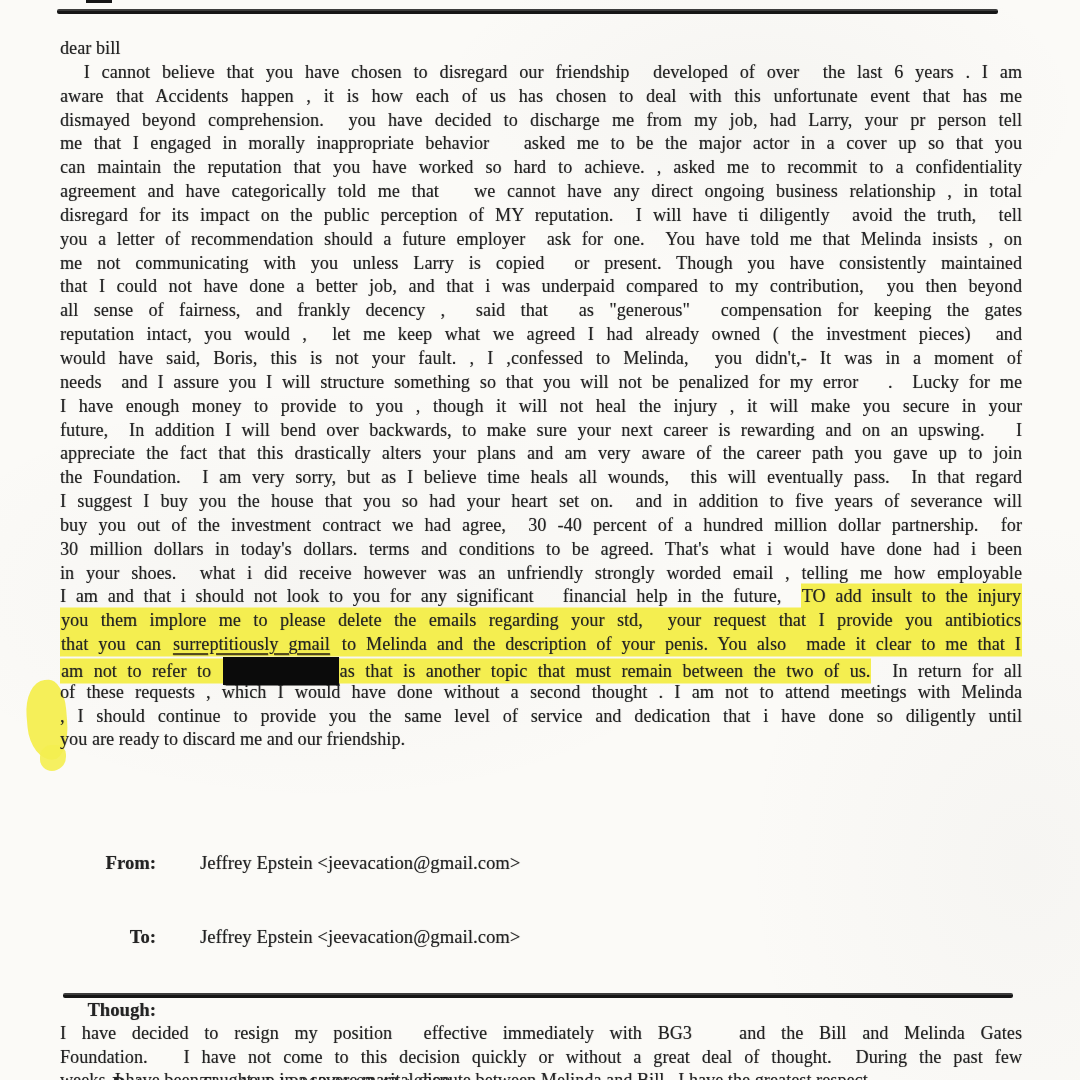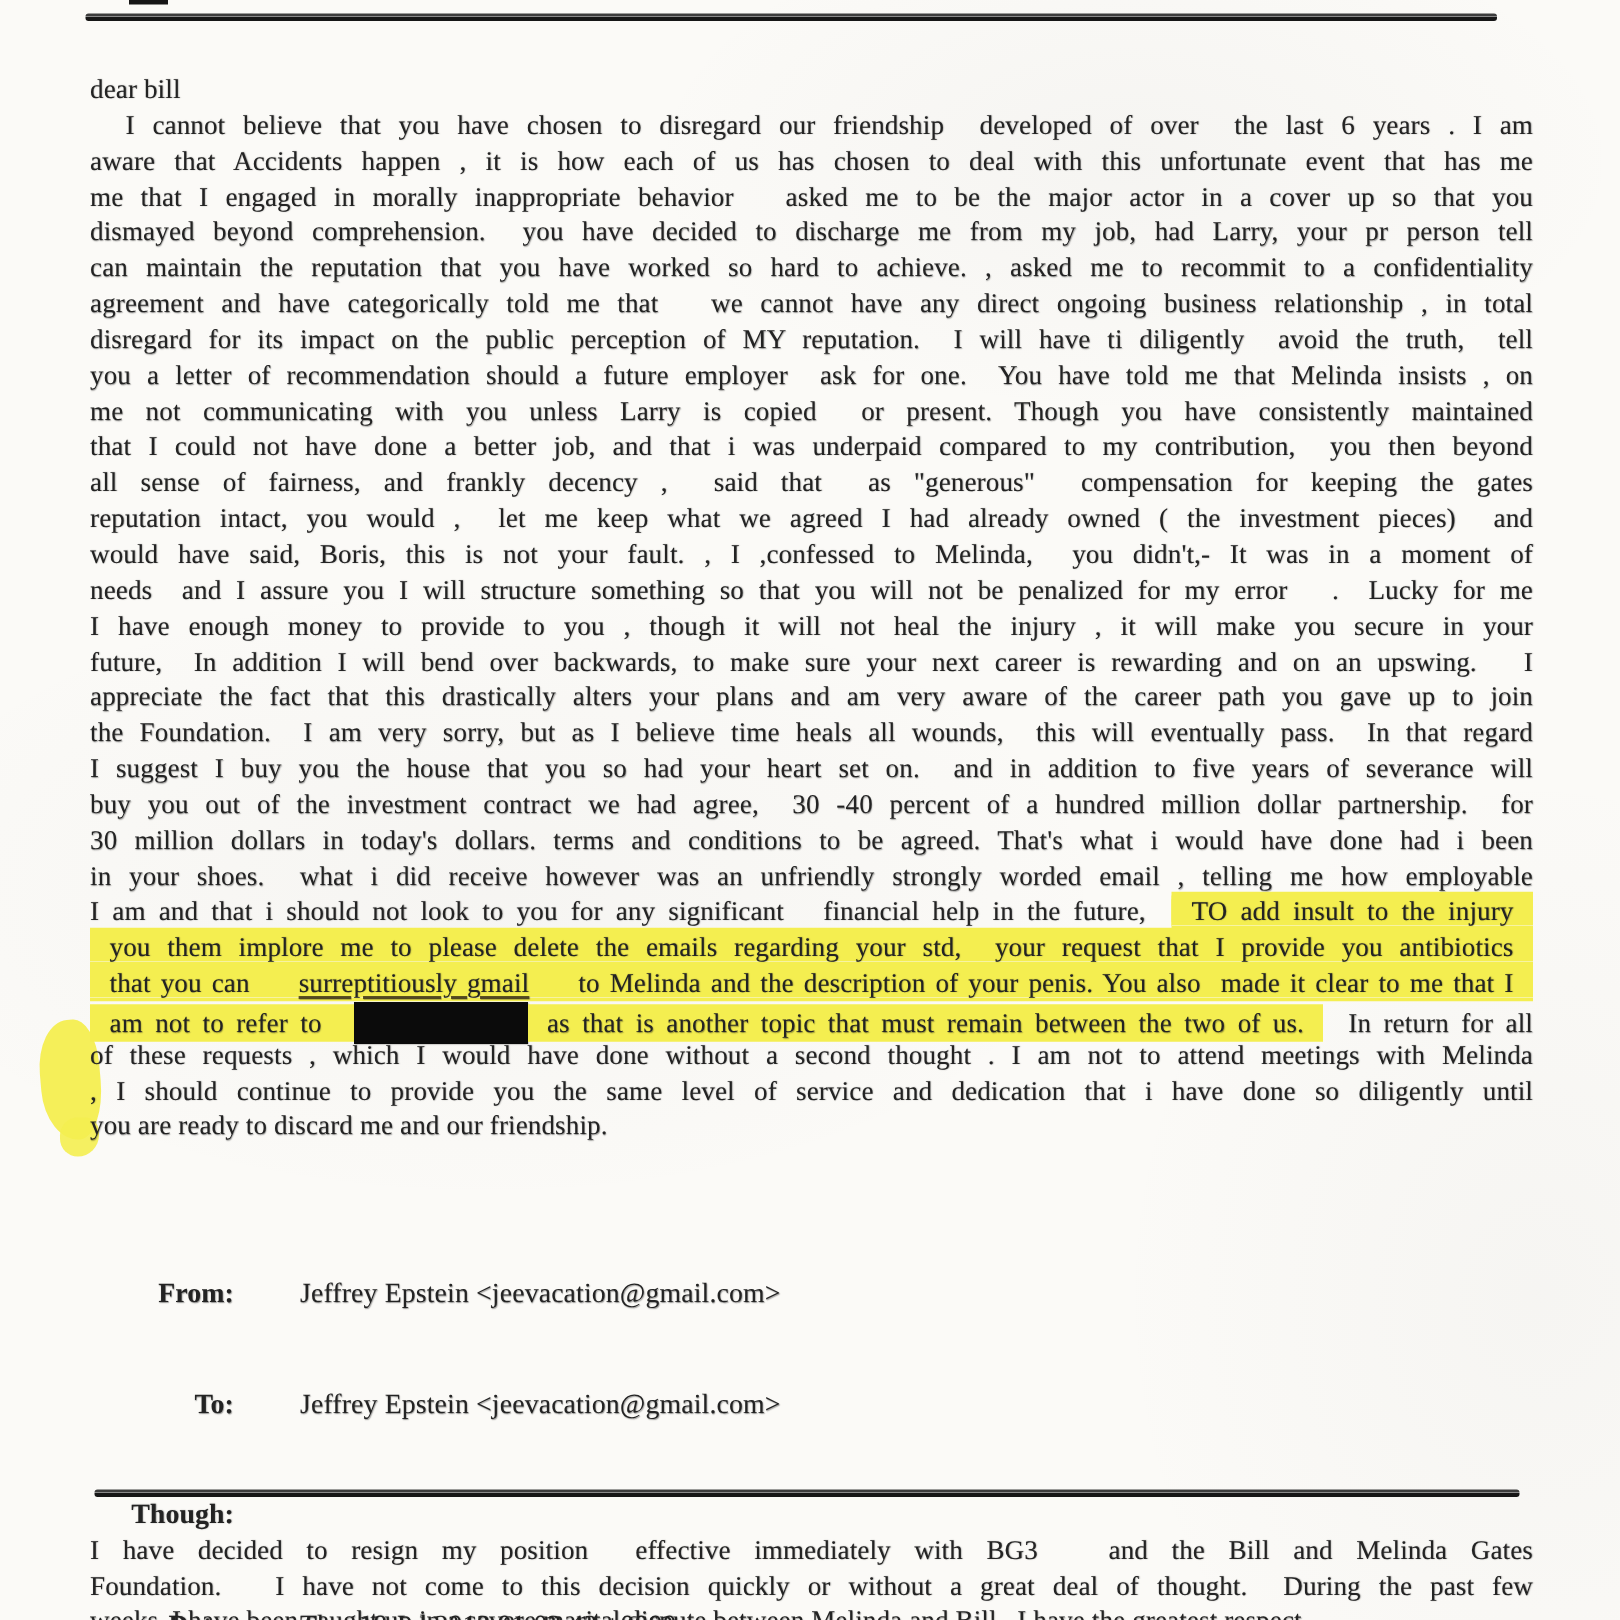--- a/index.html
+++ b/index.html
@@ -21,33 +21,33 @@
     letter-spacing:0.1px;
   }
   .top-tick{position:absolute;left:86px;top:0;width:26px;height:3px;background:#161616;}
   .rule{
     position:absolute;height:5px;
     background:linear-gradient(#3c3c3c 0 1.5px,#8a8a8a 1.5px 2.4px,#161616 2.4px 100%);
     border-radius:2px;
   }
   .rule.top{left:57px;top:9px;width:941px;}
   .rule.mid{left:63px;top:993px;width:950px;}
-  .body-block{position:absolute;left:60px;top:48px;width:962px;font-size:18px;}
+  .body-block{position:absolute;left:60px;top:37px;width:962px;font-size:18px;}
   .footer-block{position:absolute;left:60px;top:1022px;width:962px;font-size:18px;}
   .line{
     display:block;height:23.85px;line-height:23.85px;
     white-space:pre-wrap;
     text-align:justify;text-align-last:justify;
   }
   .footer-block .line{height:23.6px;line-height:23.6px;}
   .line.no-j{text-align:left;text-align-last:left;}
   .hl{
     background:#f4ee50;
     box-shadow:0 -2.5px 0 #f4ee50, 0 2.5px 0 #f4ee50;
-    padding:0 13px;
+    padding:0 1px;
   }
   .ul{
     text-decoration:underline;
     text-decoration-thickness:2px;
     text-decoration-color:rgba(70,60,25,0.85);
     text-underline-offset:3px;
   }
   .redact{
     display:inline-block;width:116px;height:28px;
     background:#0b0b0b;vertical-align:-8px;
@@ -80,22 +80,22 @@
   <div class="top-tick"></div>
   <div class="rule top"></div>
 
   <div class="hl-blob"></div>
   <div class="hl-blob2"></div>
 
   <div class="body-block scan-text">
       <div class="line no-j"><span>dear bill</span></div>
       <div class="line"><span>  I cannot believe that you have chosen to disregard our friendship  developed of over  the last 6 years . I am</span></div>
       <div class="line"><span>aware that Accidents happen , it is how each of us has chosen to deal with this unfortunate event that has me</span></div>
+      <div class="line"><span>dismayed beyond comprehension.  you have decided to discharge me from my job, had Larry, your pr person tell</span></div>
       <div class="line"><span>me that I engaged in morally inappropriate behavior   asked me to be the major actor in a cover up so that you</span></div>
-      <div class="line"><span>dismayed beyond comprehension.  you have decided to discharge me from my job, had Larry, your pr person tell</span></div>
       <div class="line"><span>can maintain the reputation that you have worked so hard to achieve. , asked me to recommit to a confidentiality</span></div>
       <div class="line"><span>agreement and have categorically told me that   we cannot have any direct ongoing business relationship , in total</span></div>
       <div class="line"><span>disregard for its impact on the public perception of MY reputation.  I will have ti diligently  avoid the truth,  tell</span></div>
       <div class="line"><span>you a letter of recommendation should a future employer  ask for one.  You have told me that Melinda insists , on</span></div>
       <div class="line"><span>me not communicating with you unless Larry is copied  or present. Though you have consistently maintained</span></div>
       <div class="line"><span>that I could not have done a better job, and that i was underpaid compared to my contribution,  you then beyond</span></div>
       <div class="line"><span>all sense of fairness, and frankly decency ,  said that  as "generous"  compensation for keeping the gates</span></div>
       <div class="line"><span>reputation intact, you would ,  let me keep what we agreed I had already owned ( the investment pieces)  and</span></div>
       <div class="line"><span>would have said, Boris, this is not your fault. , I ,confessed to Melinda,  you didn't,- It was in a moment of</span></div>
       <div class="line"><span>needs  and I assure you I will structure something so that you will not be penalized for my error   .  Lucky for me</span></div>

